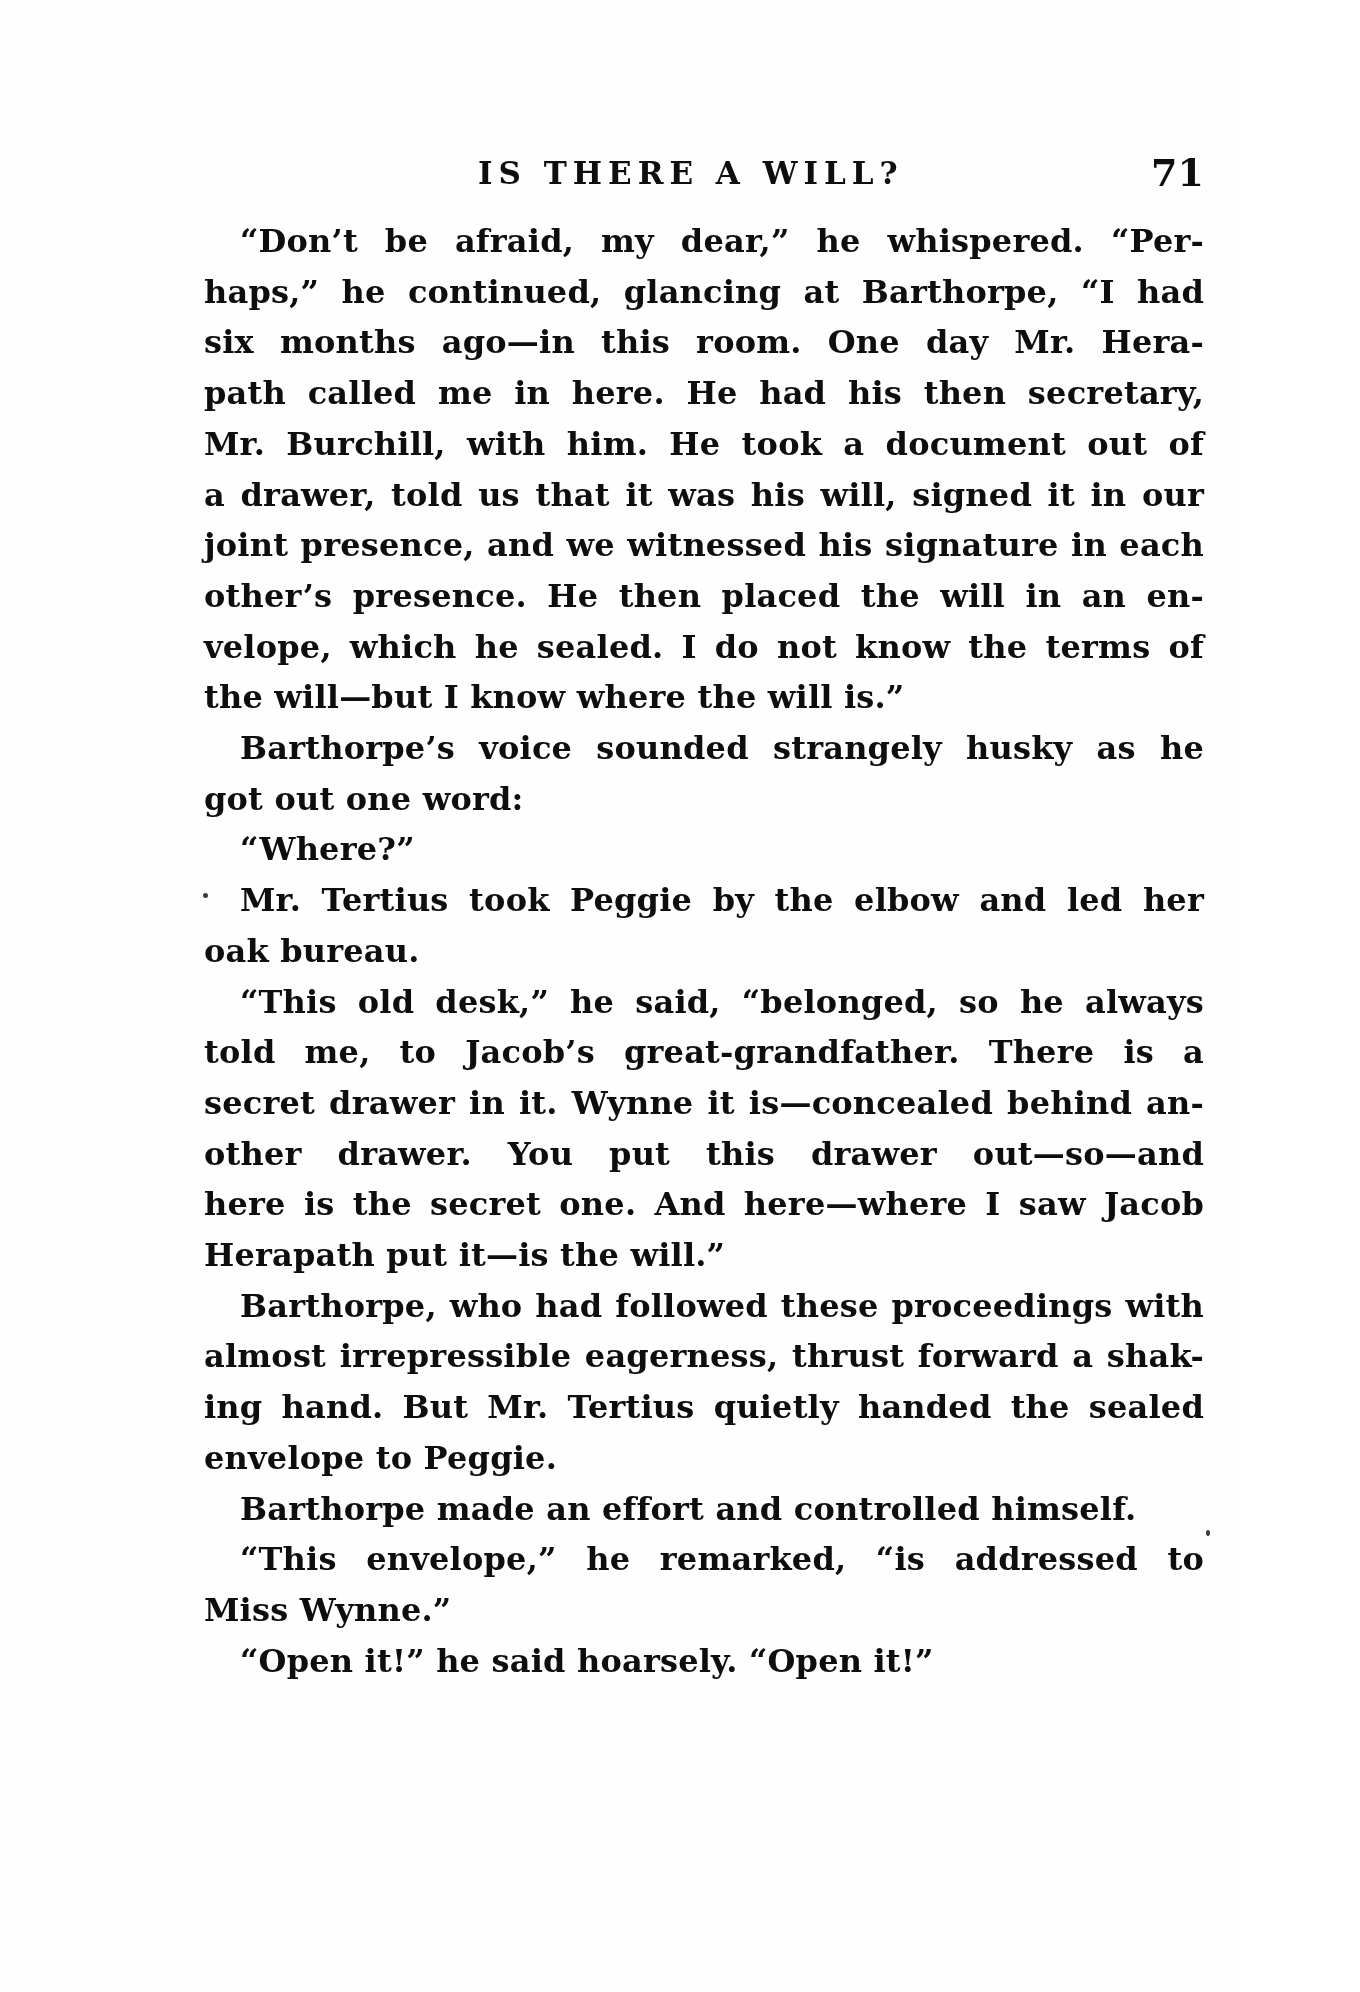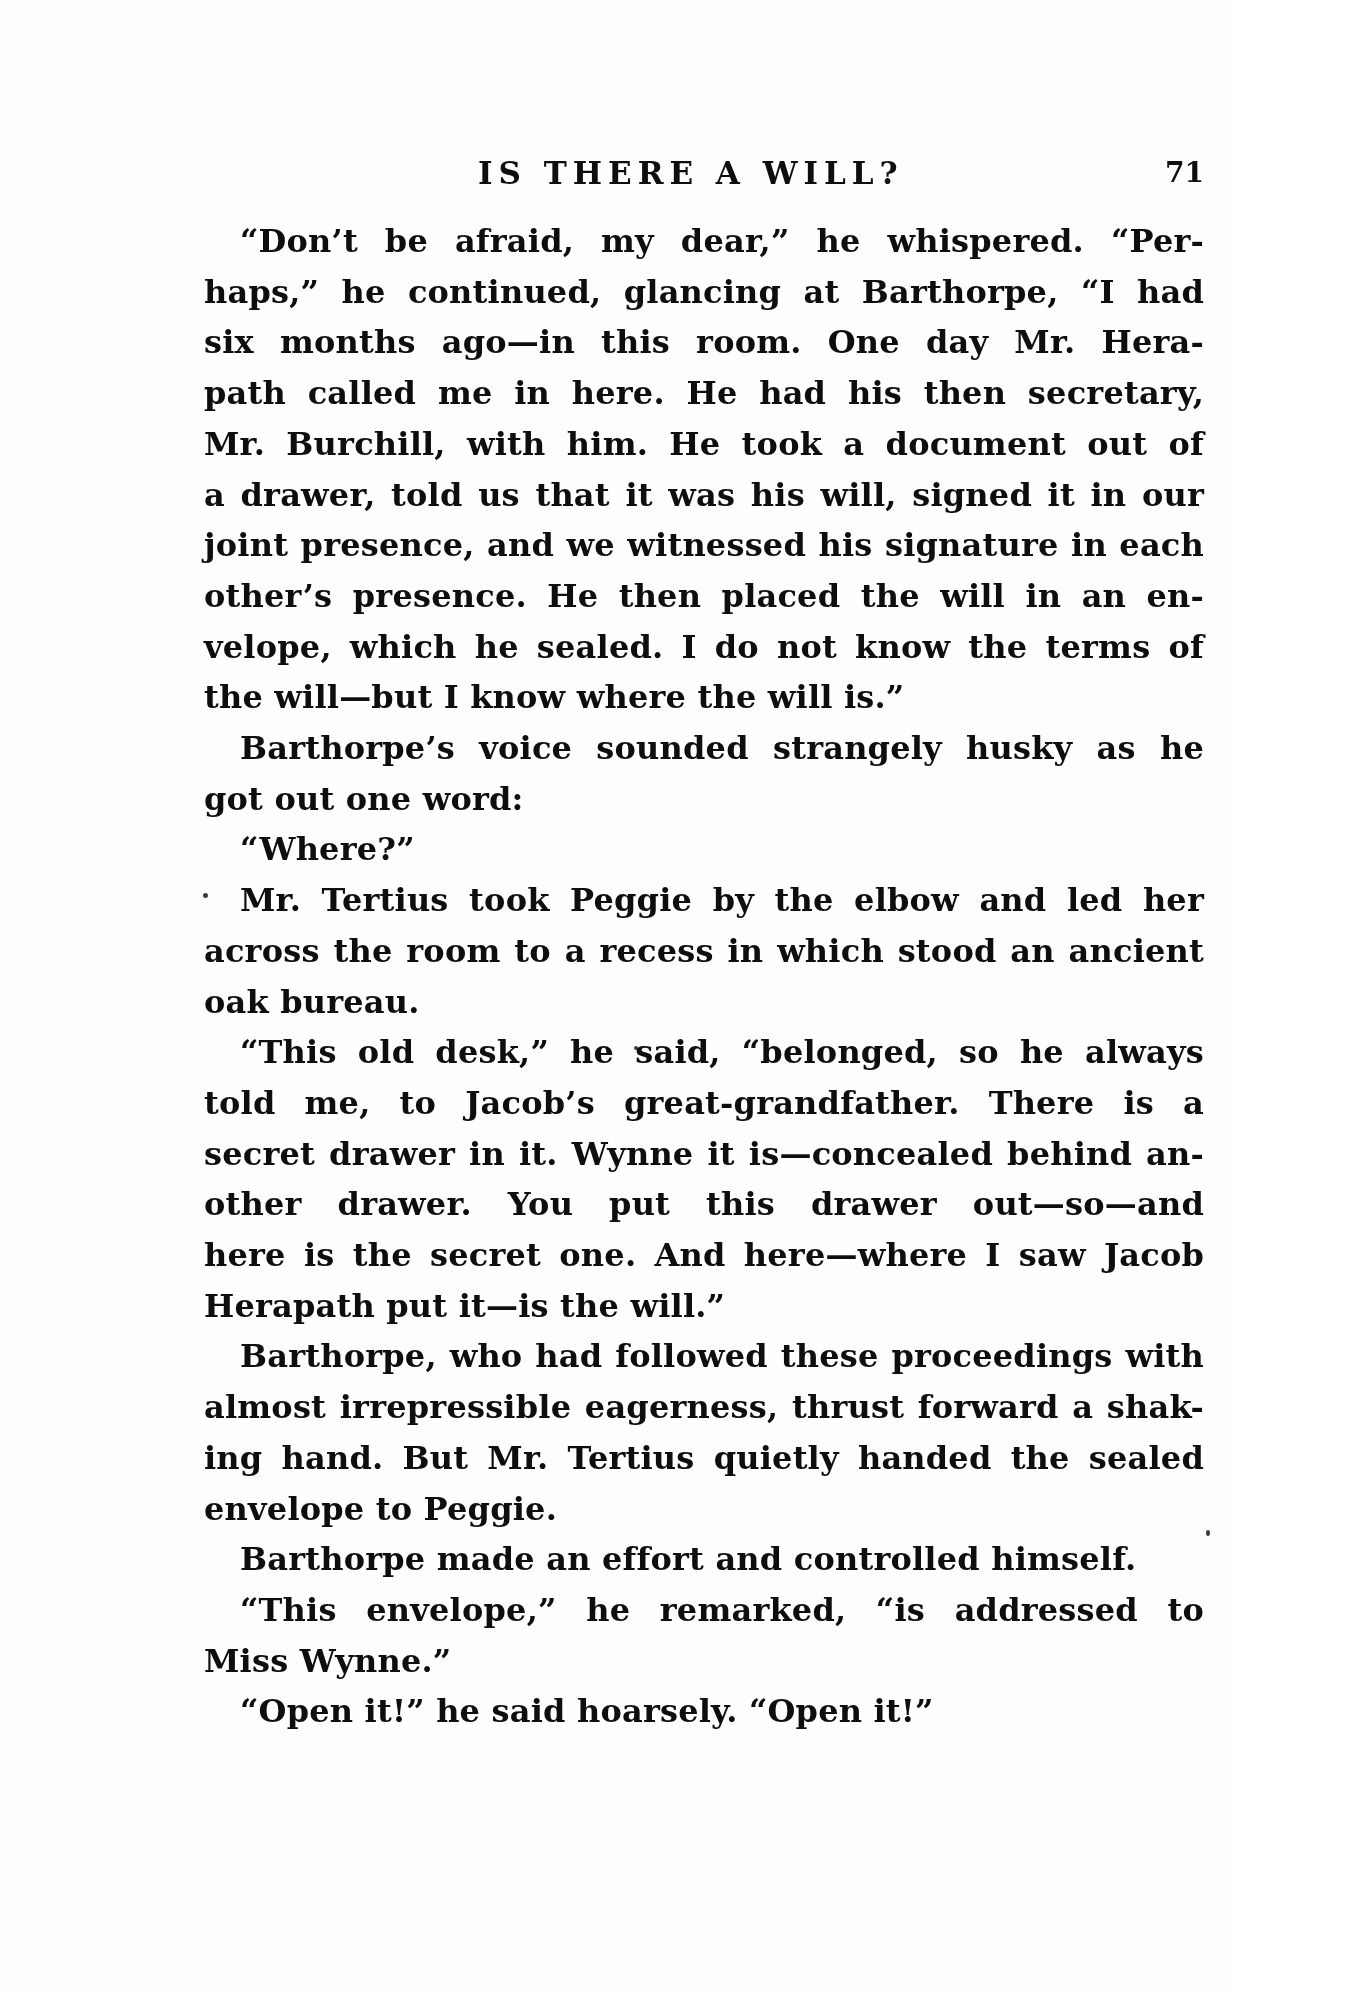--- a/index.html
+++ b/index.html
@@ -30,21 +30,21 @@
     top: 0;
     font-size: 31px;
     font-weight: 700;
     letter-spacing: 6px;
     white-space: nowrap;
   }
   .page-number {
     position: absolute;
     right: 156px;
     top: 0;
-    font-size: 28px;
+    font-size: 38px;
     font-weight: 700;
     margin-left: 16px;
   }
   .page-body {
     position: absolute;
     left: 204px;
     top: 216px;
     width: 1000px;
   }
   .paragraph {
@@ -102,21 +102,20 @@
       </div>
       <div class="paragraph">
         <div class="line first">Barthorpe’s voice sounded strangely husky as he</div>
         <div class="line last">got out one word:</div>
       </div>
       <div class="paragraph">
         <div class="line first last">“Where?”</div>
       </div>
       <div class="paragraph">
         <div class="line first">Mr. Tertius took Peggie by the elbow and led her</div>
-        <div class="line">across the room to a recess in which stood an ancient</div>
         <div class="line last">oak bureau.</div>
       </div>
       <div class="paragraph">
         <div class="line first">“This old desk,” he said, “belonged, so he always</div>
         <div class="line">told me, to Jacob’s great-grandfather. There is a</div>
         <div class="line">secret drawer in it. Wynne it is—concealed behind an-</div>
         <div class="line">other drawer. You put this drawer out—so—and</div>
         <div class="line">here is the secret one. And here—where I saw Jacob</div>
         <div class="line last">Herapath put it—is the will.”</div>
       </div>

